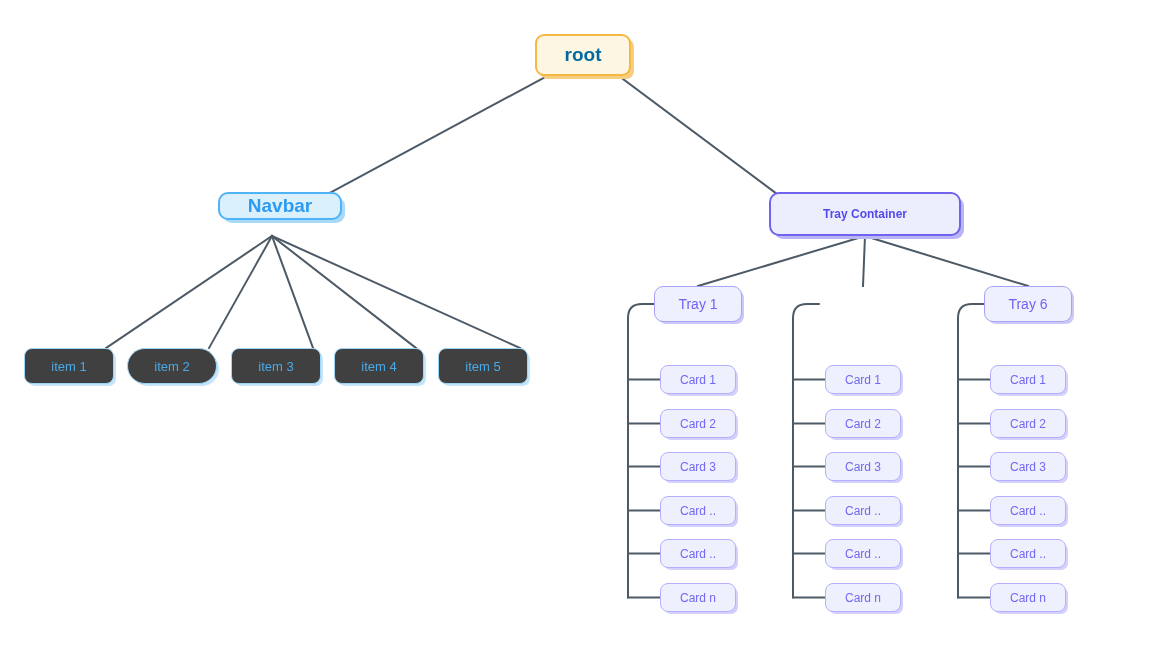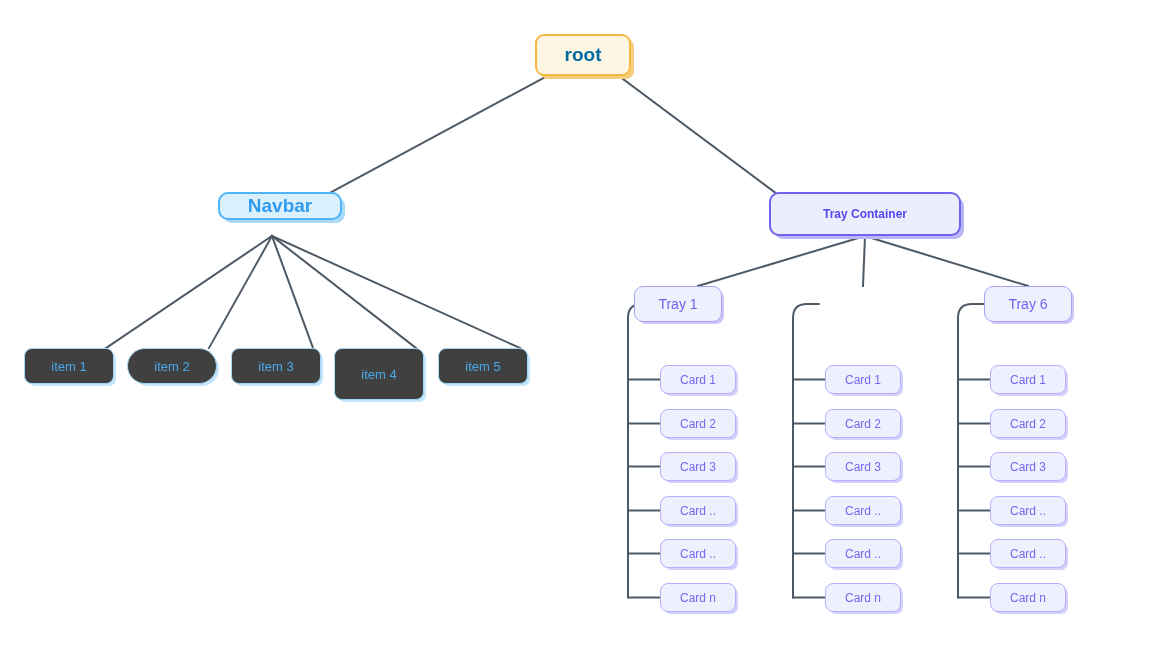--- a/index.html
+++ b/index.html
@@ -158,30 +158,30 @@
     </div>
     <div class="node item" style="left: 24px; top: 348px; width: 90px; height: 36px;">
       <span>item 1</span>
     </div>
     <div class="node item" style="left: 127px; top: 348px; width: 90px; height: 36px; border-radius: 18px;">
       <span>item 2</span>
     </div>
     <div class="node item" style="left: 231px; top: 348px; width: 90px; height: 36px;">
       <span>item 3</span>
     </div>
-    <div class="node item" style="left: 334px; top: 348px; width: 90px; height: 52px;">
+    <div class="node item" style="left: 334px; top: 348px; width: 90px; height: 36px;">
       <span>item 4</span>
     </div>
     <div class="node item" style="left: 438px; top: 348px; width: 90px; height: 36px;">
       <span>item 5</span>
     </div>
     <div class="node tray-container" style="left: 769px; top: 192px; width: 192px; height: 44px;">
       <span>Tray Container</span>
     </div>
-    <div class="node tray" style="left: 634px; top: 286px; width: 88px; height: 36px;">
+    <div class="node tray" style="left: 654px; top: 286px; width: 88px; height: 36px;">
       <span>Tray 1</span>
     </div>
     <div class="node card" style="left: 660px; top: 365px; width: 76px; height: 29px;">
       <span>Card 1</span>
     </div>
     <div class="node card" style="left: 660px; top: 409px; width: 76px; height: 29px;">
       <span>Card 2</span>
     </div>
     <div class="node card" style="left: 660px; top: 452px; width: 76px; height: 29px;">
       <span>Card 3</span>

